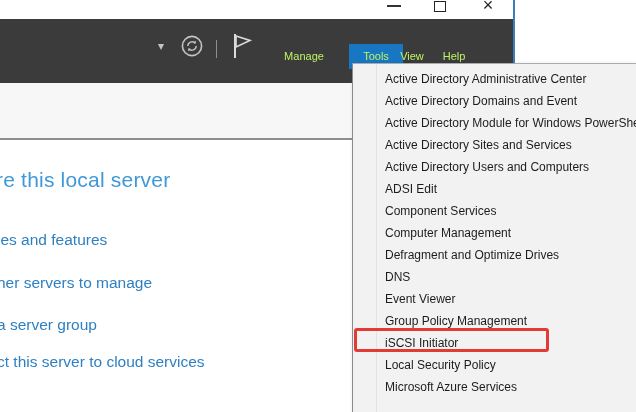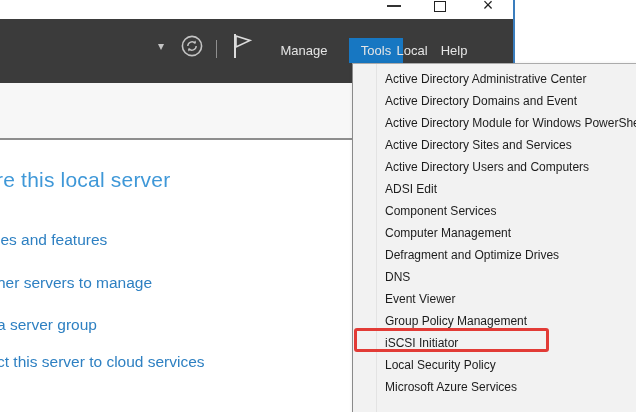--- a/index.html
+++ b/index.html
@@ -14,22 +14,22 @@
   .glyph-max { width:10px; height:9px; border:1.5px solid #222; margin-top:0; }
   .glyph-close { font-size:18px; font-weight:300; color:#222; line-height:10px; margin-top:-1px; }
   .accent-border { position:absolute; left:513px; top:0; width:2px; height:412px; background:#3a7dbd; z-index:2; }
 
   
   .header-band { position:absolute; left:0; top:19px; width:513px; height:64px; background:#3b3b3b; z-index:1; }
   .caret { position:absolute; left:158px; top:20px; color:#c4c4c4; font-size:12px; }
   .refresh { position:absolute; left:181px; top:16px; width:22px; height:22px; }
   .hdr-sep { position:absolute; left:216px; top:21px; width:1px; height:18px; background:#8f8f8f; }
   .flag { position:absolute; left:231px; top:13px; width:22px; height:27px; }
-  .mb-item { position:absolute; top:19px; height:25px; line-height:25px; text-align:center;
-             color:#e5e5e5; font-size:13px; cursor:default; }
+  .mb-item { position:absolute; top:25px; height:25px; line-height:25px; text-align:center;
+             color:#bef264; font-size:11px; cursor:default; }
   .mb-manage { left:276px; width:56px; }
   .mb-tools  { left:349px; width:54px; background:#1777c2; }
   .mb-view   { left:392px; width:40px; }
   .mb-help   { left:436px; width:36px; }
 
   
   .page-gray { position:absolute; left:0; top:83px; width:513px; height:56px; background:#f7f7f7; z-index:0; }
   .tile-divider { position:absolute; left:0; top:138px; width:513px; height:2px; background:#8e8e8e; z-index:0; }
   .tile-white { position:absolute; left:0; top:140px; width:513px; height:272px; background:#ffffff; z-index:0; }
   .dash-heading { position:absolute; left:-4px; top:168px; font-size:21px; font-weight:300;
@@ -86,21 +86,21 @@
 
     <span class="flag">
       <svg width="22" height="27" viewBox="0 0 22 27">
         <line x1="4" y1="26" x2="4" y2="2" stroke="#dcdcdc" stroke-width="2"></line>
         <path d="M5 4 L19 8.5 L5 15 Z" fill="none" stroke="#dcdcdc" stroke-width="1.6"></path>
       </svg>
     </span>
 
     <span class="mb-item mb-manage">Manage</span>
     <span class="mb-item mb-tools">Tools</span>
-    <span class="mb-item mb-view">Local</span>
+    <span class="mb-item mb-view">View</span>
     <span class="mb-item mb-help">Help</span>
   </div>
 
   <div class="page-gray"></div>
   <div class="tile-divider"></div>
   <div class="tile-white"></div>
 
   <div class="dash-heading">re this local server</div>
   <a class="dash-link dl-0">les and features</a>
   <a class="dash-link dl-1">her servers to manage</a>

